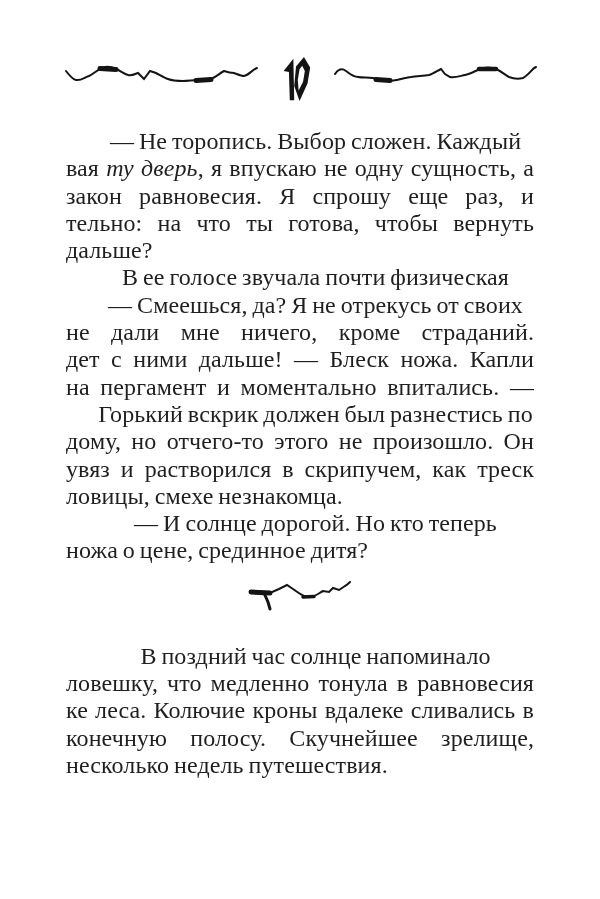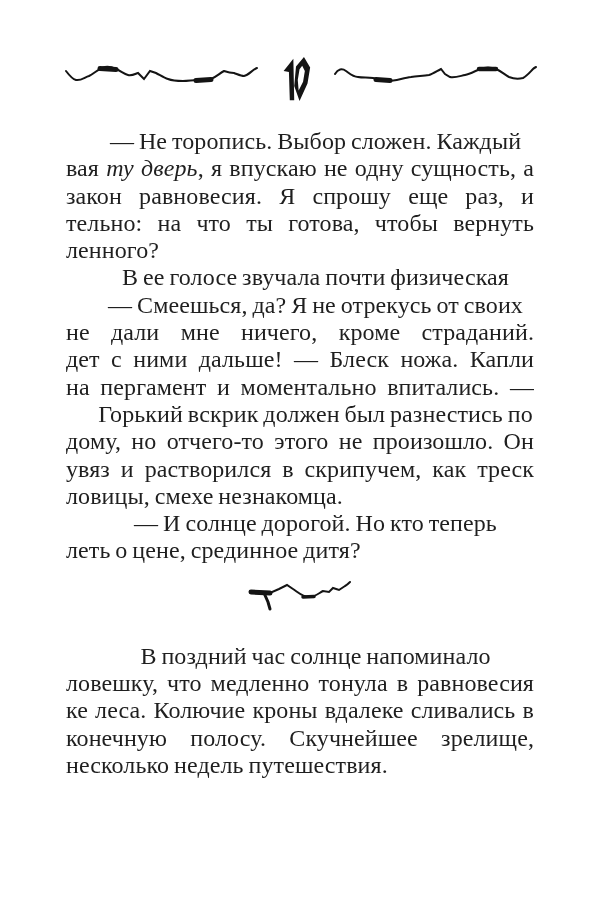--- a/index.html
+++ b/index.html
@@ -81,32 +81,32 @@
       <path d="M147,5 L164,5" stroke="#141414" stroke-width="4.5" stroke-linecap="round"></path>
     </svg>
   </header>
 
   <main class="textblock">
     <div id="sec1">
         <div class="pline first">— Не торопись. Выбор сложен. Каждый раз, откры-</div>
         <div class="pline"><span>вая </span><em>ту дверь</em><span>, я впускаю не одну сущность, а две. Таков</span></div>
         <div class="pline">закон равновесия. Я спрошу еще раз, и подумай стара-</div>
         <div class="pline">тельно: на что ты готова, чтобы вернуть своего возлюб-</div>
-        <div class="pline last">ленного?</div>
+        <div class="pline last">дальше?</div>
         <div class="pline first last">В ее голосе звучала почти физическая боль:</div>
         <div class="pline first">— Смеешься, да? Я не отрекусь от своих слов! Де-</div>
         <div class="pline">не дали мне ничего, кроме страданий. Плевать, что бу-</div>
         <div class="pline">дет с ними дальше! — Блеск ножа. Капли крови упали</div>
         <div class="pline">на пергамент и моментально впитались. — Пусть мой</div>
         <div class="pline first">Горький вскрик должен был разнестись по всему</div>
         <div class="pline">дому, но отчего-то этого не произошло. Он треск бы</div>
         <div class="pline">увяз и растворился в скрипучем, как треск старой по-</div>
         <div class="pline last">ловицы, смехе незнакомца.</div>
         <div class="pline first">— И солнце дорогой. Но кто теперь позволит жа-</div>
-        <div class="pline last">леть о цене, срединное дитя?</div>
+        <div class="pline last">ножа о цене, срединное дитя?</div>
       </div>
 
     <div class="divider">
       <svg width="104" height="34" viewBox="0 0 104 34" fill="none">
         <path d="M3,12 C9,10.5 15,12 22,13 L31,9 L39,5 L45,9 C51,13 55,17 61,17 C67,17 71,13 75,11 L81,12 L85,8 L91,10 L97,6 C99,5 101,3 102,2" stroke="#141414" stroke-width="2" stroke-linecap="round" stroke-linejoin="miter"></path>
         <path d="M3,12 L22,13" stroke="#141414" stroke-width="5" stroke-linecap="round"></path>
         <path d="M16,13 L20,22 L22,29" stroke="#141414" stroke-width="3" stroke-linecap="round"></path>
         <path d="M55,17 L66,16.5" stroke="#141414" stroke-width="3.5" stroke-linecap="round"></path>
       </svg>
     </div>

